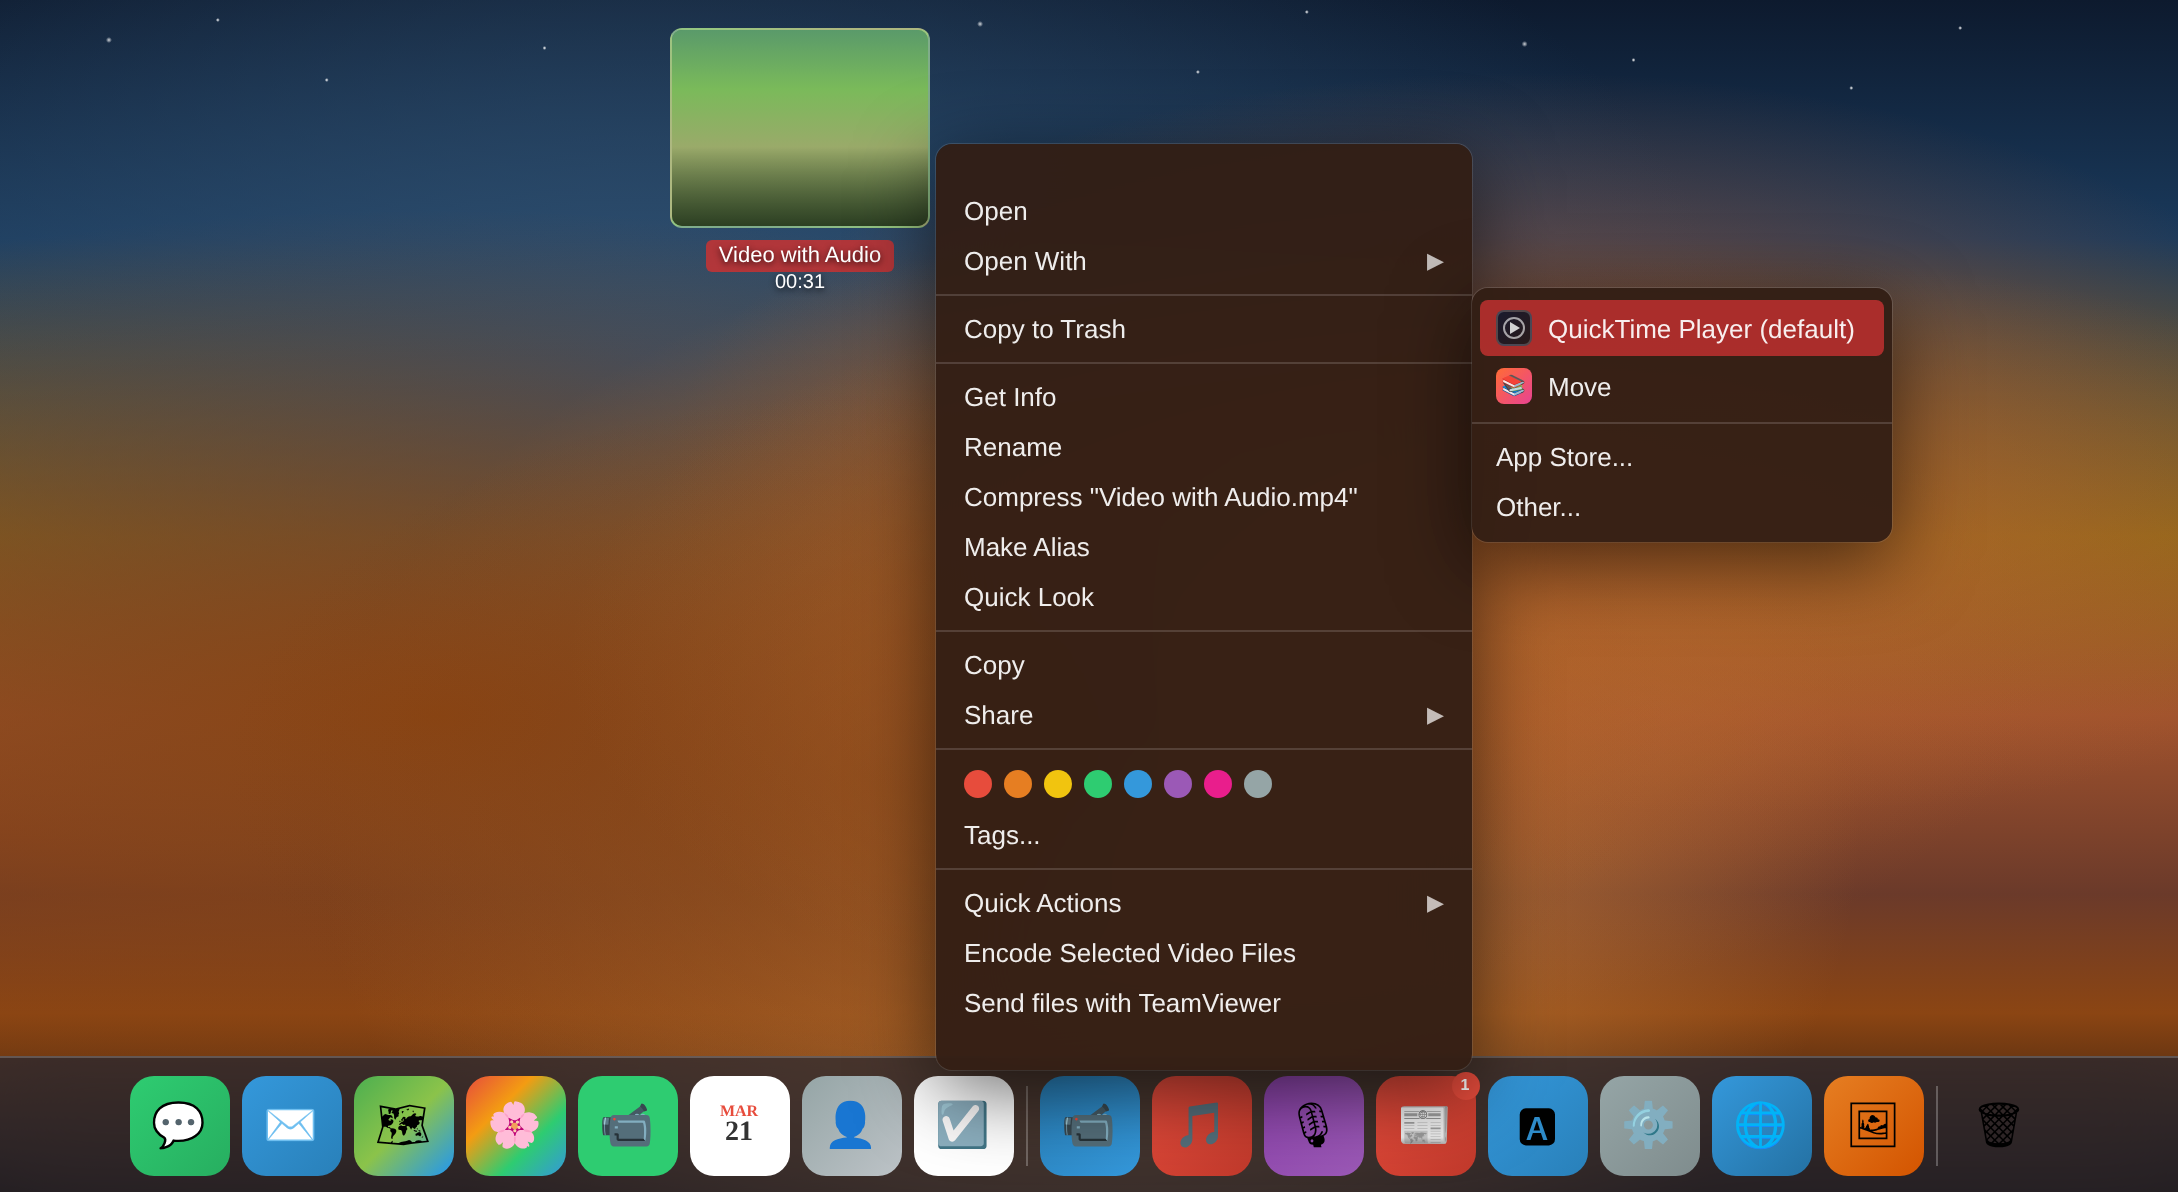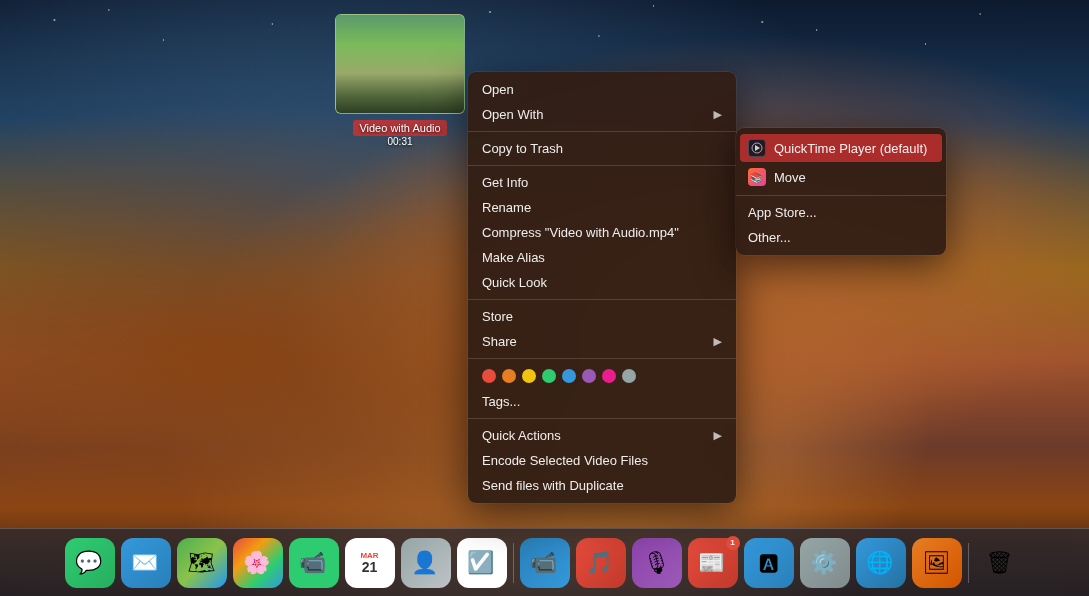--- a/index.html
+++ b/index.html
@@ -90,21 +90,21 @@
     }
 
     
     .context-menu {
       position: absolute;
       top: 72px;
       left: 468px;
       width: 268px;
       background: rgba(50, 30, 20, 0.95);
       border-radius: 8px;
-      padding: 5px 0;
+      padding: 21px 0;
       box-shadow: 0 10px 40px rgba(0,0,0,0.6), 0 0 0 0.5px rgba(255,255,255,0.15);
       backdrop-filter: blur(20px);
       z-index: 100;
     }
 
     .menu-item {
       display: flex;
       align-items: center;
       justify-content: space-between;
       padding: 5px 14px;
@@ -219,21 +219,21 @@
       cursor: pointer;
       position: relative;
       flex-shrink: 0;
     }
 
     .dock-icon-messages { background: linear-gradient(135deg, #2ecc71, #27ae60); }
     .dock-icon-mail { background: linear-gradient(135deg, #3498db, #2980b9); }
     .dock-icon-maps { background: linear-gradient(135deg, #27ae60, #2ecc71); }
     .dock-icon-photos { background: linear-gradient(135deg, #e74c3c, #f39c12, #2ecc71, #3498db); }
     .dock-icon-facetime { background: linear-gradient(135deg, #27ae60, #2ecc71); }
-    .dock-icon-calendar { background: white; color: #e74c3c; }
+    .dock-icon-calendar { background: white; color: #e74c3c; font-family: Liberation Serif, serif; }
     .dock-icon-contacts { background: linear-gradient(135deg, #95a5a6, #bdc3c7); }
     .dock-icon-reminders { background: white; }
     .dock-icon-zoom { background: linear-gradient(135deg, #2980b9, #3498db); }
     .dock-icon-music { background: linear-gradient(135deg, #e74c3c, #c0392b); }
     .dock-icon-podcasts { background: linear-gradient(135deg, #8e44ad, #9b59b6); }
     .dock-icon-news { background: linear-gradient(135deg, #e74c3c, #c0392b); }
     .dock-icon-appstore { background: linear-gradient(135deg, #3498db, #2980b9); }
     .dock-icon-settings { background: linear-gradient(135deg, #95a5a6, #7f8c8d); }
     .dock-icon-net { background: linear-gradient(135deg, #3498db, #2471a3); }
     .dock-icon-preview { background: linear-gradient(135deg, #e67e22, #d35400); }
@@ -378,21 +378,21 @@
     <span>Make Alias</span>
   </div>
 
   <div class="menu-item">
     <span>Quick Look</span>
   </div>
 
   <div class="menu-divider"></div>
 
   <div class="menu-item">
-    <span>Store</span>
+    <span>Copy</span>
   </div>
 
   <div class="menu-item">
     <span>Share</span>
     <span class="menu-item-arrow">▶</span>
   </div>
 
   <div class="menu-divider"></div>
 
   <div class="color-dots">
@@ -416,21 +416,21 @@
     <span>Quick Actions</span>
     <span class="menu-item-arrow">▶</span>
   </div>
 
   <div class="menu-item">
     <span>Encode Selected Video Files</span>
   </div>
 
 
   <div class="menu-item">
-    <span>Send files with Duplicate</span>
+    <span>Send files with TeamViewer</span>
   </div>
 
 </div>
 
 <div class="dock">
 
   <div class="dock-icon dock-icon-messages">💬</div>
   <div class="dock-icon dock-icon-mail">✉️</div>
   <div class="dock-icon dock-icon-maps" style="background:linear-gradient(135deg,#4CAF50,#8BC34A,#2196F3)">🗺</div>
   <div class="dock-icon dock-icon-photos">🌸</div>

